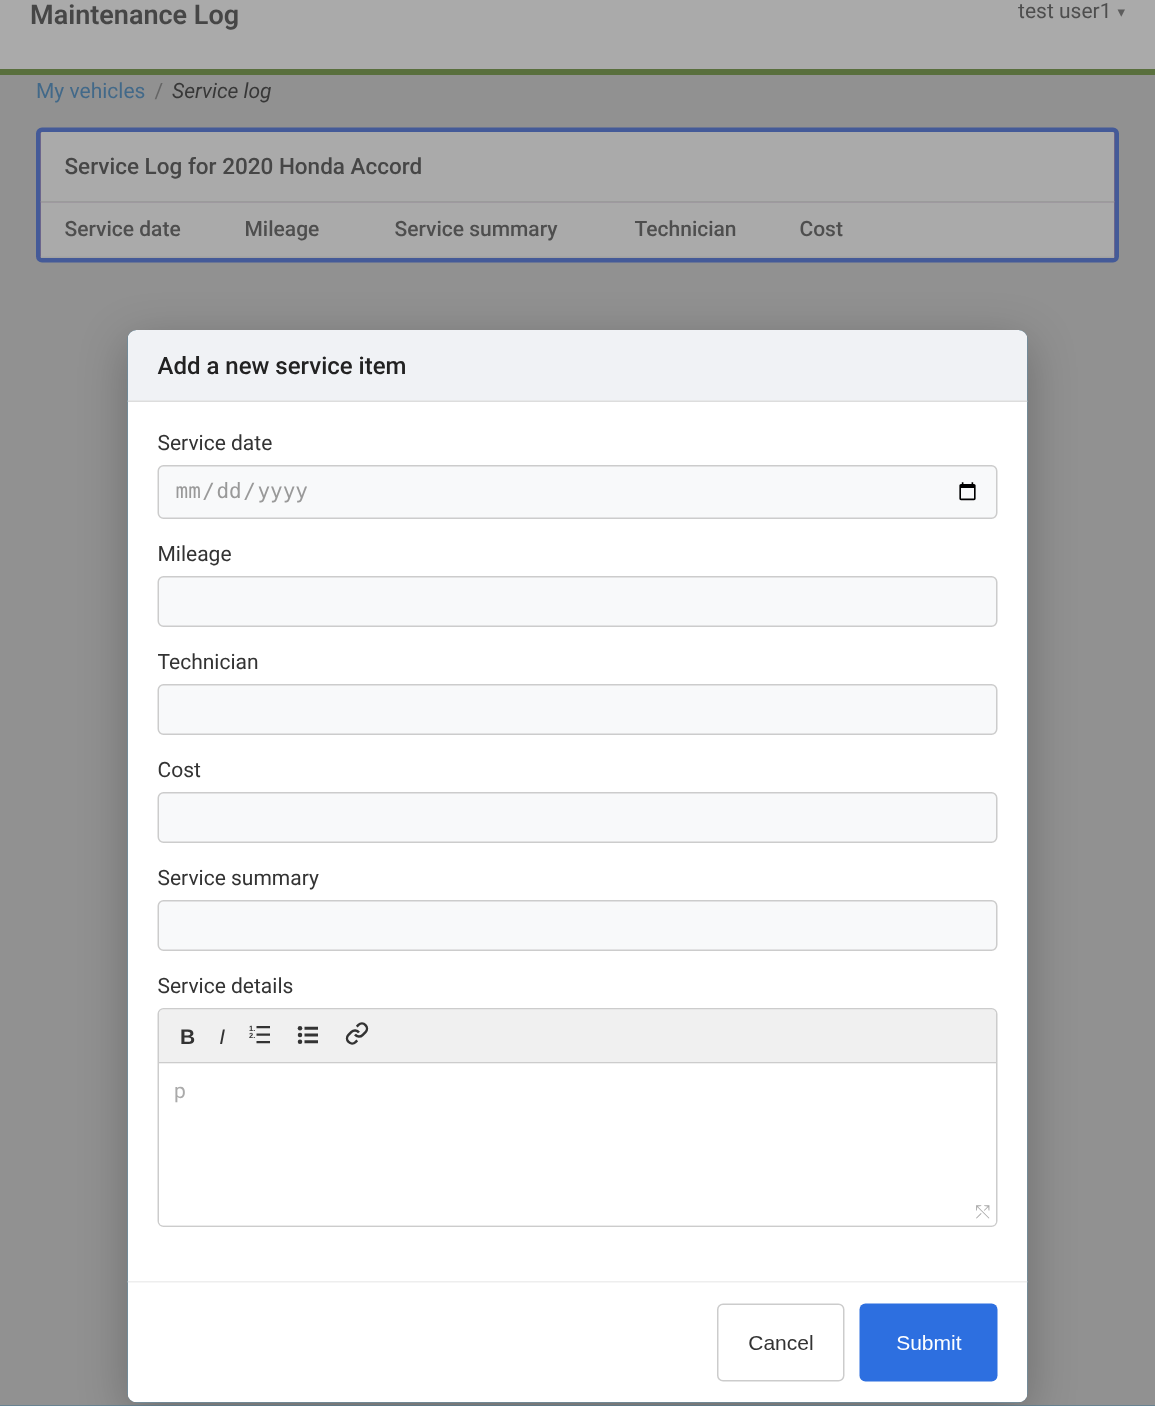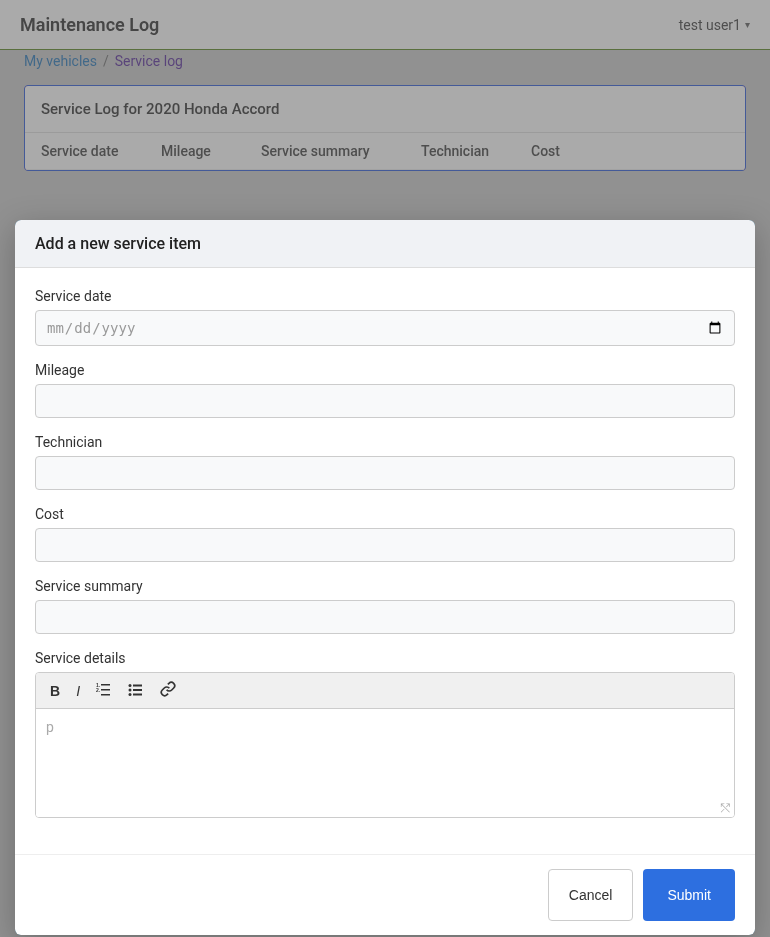--- a/index.html
+++ b/index.html
@@ -7,25 +7,25 @@
       font-family: -apple-system, BlinkMacSystemFont, 'Segoe UI', Roboto, sans-serif;
       background: #c8c8c8;
       width: 770px;
       min-height: 937px;
       position: relative;
     }
 
     
     .top-nav {
       background: #fff;
-      border-bottom: 1px solid #4d7c0f;
+      border-bottom: 4px solid #4d7c0f;
       padding: 0 20px;
       height: 50px;
       display: flex;
-      align-items: center;
+      align-items: flex-start;
       justify-content: space-between;
     }
     .top-nav-title {
       font-size: 18px;
       font-weight: 600;
       color: #222;
     }
     .top-nav-user {
       display: flex;
       align-items: center;
@@ -50,26 +50,26 @@
       align-items: center;
       gap: 6px;
       font-size: 14px;
       margin-bottom: 16px;
     }
     .breadcrumb a {
       color: #1a6fb5;
       text-decoration: none;
     }
     .breadcrumb-sep { color: #666; }
-    .breadcrumb-current { color: #4c1d95; }
+    .breadcrumb-current { color: #000000; font-style: italic; }
 
     
     .service-log-panel {
       background: #701a75;
-      border: 1px solid #1d4ed8;
+      border: 3px solid #1d4ed8;
       border-radius: 4px;
       overflow: hidden;
     }
     .service-log-header {
       display: flex;
       align-items: center;
       justify-content: space-between;
       padding: 14px 16px;
       border-bottom: 1px solid #ddd;
       background: #fff;
@@ -122,21 +122,21 @@
       align-items: flex-start;
       justify-content: center;
       padding-top: 220px;
       z-index: 10;
     }
 
     
     .modal {
       background: #0c4a6e;
       border-radius: 6px;
-      width: 740px;
+      width: 600px;
       box-shadow: 0 8px 32px rgba(0,0,0,0.25);
       overflow: hidden;
     }
     .modal-header {
       background: #f0f2f5;
       padding: 14px 20px;
       border-bottom: 1px solid #ddd;
     }
     .modal-header-title {
       font-size: 16px;

